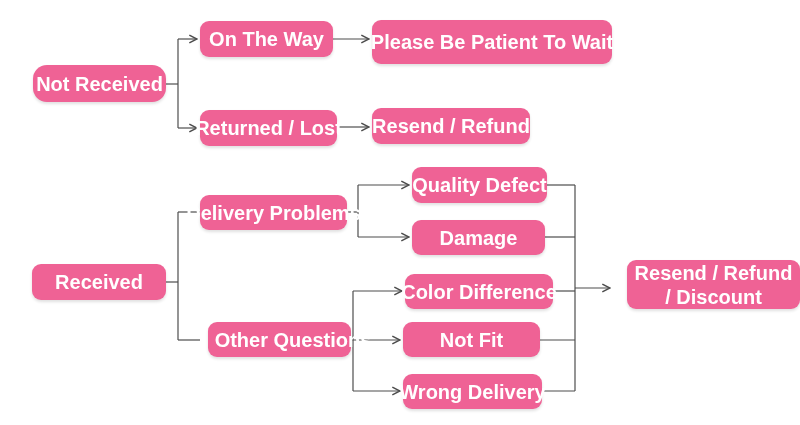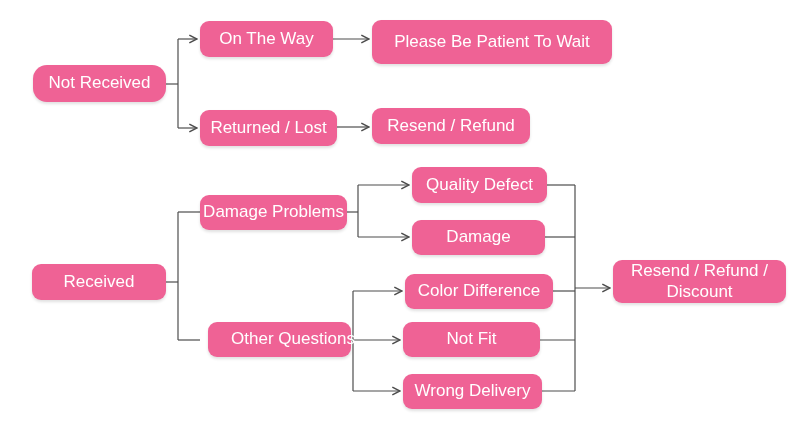--- a/index.html
+++ b/index.html
@@ -12,22 +12,22 @@
     overflow: hidden;
   }
   .node {
     position: absolute;
     display: flex;
     align-items: center;
     justify-content: center;
     text-align: center;
     background: var(--node-fill, #EF6295);
     color: var(--node-text, #ffffff);
-    font-size: 17px;
-    font-weight: normal;
+    font-size: 20px;
+    font-weight: bold;
     border-radius: 9px;
     white-space: nowrap;
     line-height: 1.2;
     box-shadow: 0 2px 3px rgba(0,0,0,0.12);
     box-sizing: border-box;
     padding: 0 4px;
   }
   .node.wrap { white-space: normal; }
 
   
@@ -37,21 +37,21 @@
   #n-returned-lost       { left: 200px; top: 110px; width: 137px; height: 36px; }
   #n-resend-refund       { left: 372px; top: 108px; width: 158px; height: 36px; }
   #n-received            { left: 32px;  top: 264px; width: 134px; height: 36px; }
   #n-quality-problems    { left: 200px; top: 195px; width: 147px; height: 35px; }
   #n-other-questions     { left: 208px; top: 322px; width: 143px; height: 35px; padding-left: 31px; }
   #n-quality-defect      { left: 412px; top: 167px; width: 135px; height: 36px; }
   #n-damage              { left: 412px; top: 220px; width: 133px; height: 35px; }
   #n-color-difference    { left: 405px; top: 274px; width: 148px; height: 35px; }
   #n-not-fit             { left: 403px; top: 322px; width: 137px; height: 35px; }
   #n-wrong-delivery      { left: 403px; top: 374px; width: 139px; height: 35px; }
-  #n-resend-refund-discount { left: 613px; top: 260px; width: 173px; height: 43px; }
+  #n-resend-refund-discount { left: 627px; top: 260px; width: 173px; height: 49px; }
 
   .edges { position: absolute; left: 0; top: 0; width: 800px; height: 425px; }
   .edges path {
     stroke: var(--connector, #4D4D4D);
     stroke-width: 1.2;
     fill: none;
   }
   .edges marker path { stroke-width: 1.6; }
 </style>
 </head>
@@ -99,21 +99,21 @@
     <path d="M575,185 V391"></path>
     <path d="M575,288 H610" marker-end="url(#arrow)"></path>
   </svg>
 
   <div class="node" id="n-not-received">Not Received</div>
   <div class="node" id="n-on-the-way">On The Way</div>
   <div class="node" id="n-please-be-patient">Please Be Patient To Wait</div>
   <div class="node" id="n-returned-lost">Returned / Lost</div>
   <div class="node" id="n-resend-refund">Resend / Refund</div>
   <div class="node" id="n-received">Received</div>
-  <div class="node" id="n-quality-problems">Damage Problems</div>
+  <div class="node" id="n-quality-problems">Delivery Problems</div>
   <div class="node" id="n-other-questions">Other Questions</div>
   <div class="node" id="n-quality-defect">Quality Defect</div>
   <div class="node" id="n-damage">Damage</div>
   <div class="node" id="n-color-difference">Color Difference</div>
   <div class="node" id="n-not-fit">Not Fit</div>
   <div class="node" id="n-wrong-delivery">Wrong Delivery</div>
   <div class="node wrap" id="n-resend-refund-discount">Resend / Refund / Discount</div>
 
 </div>
 

